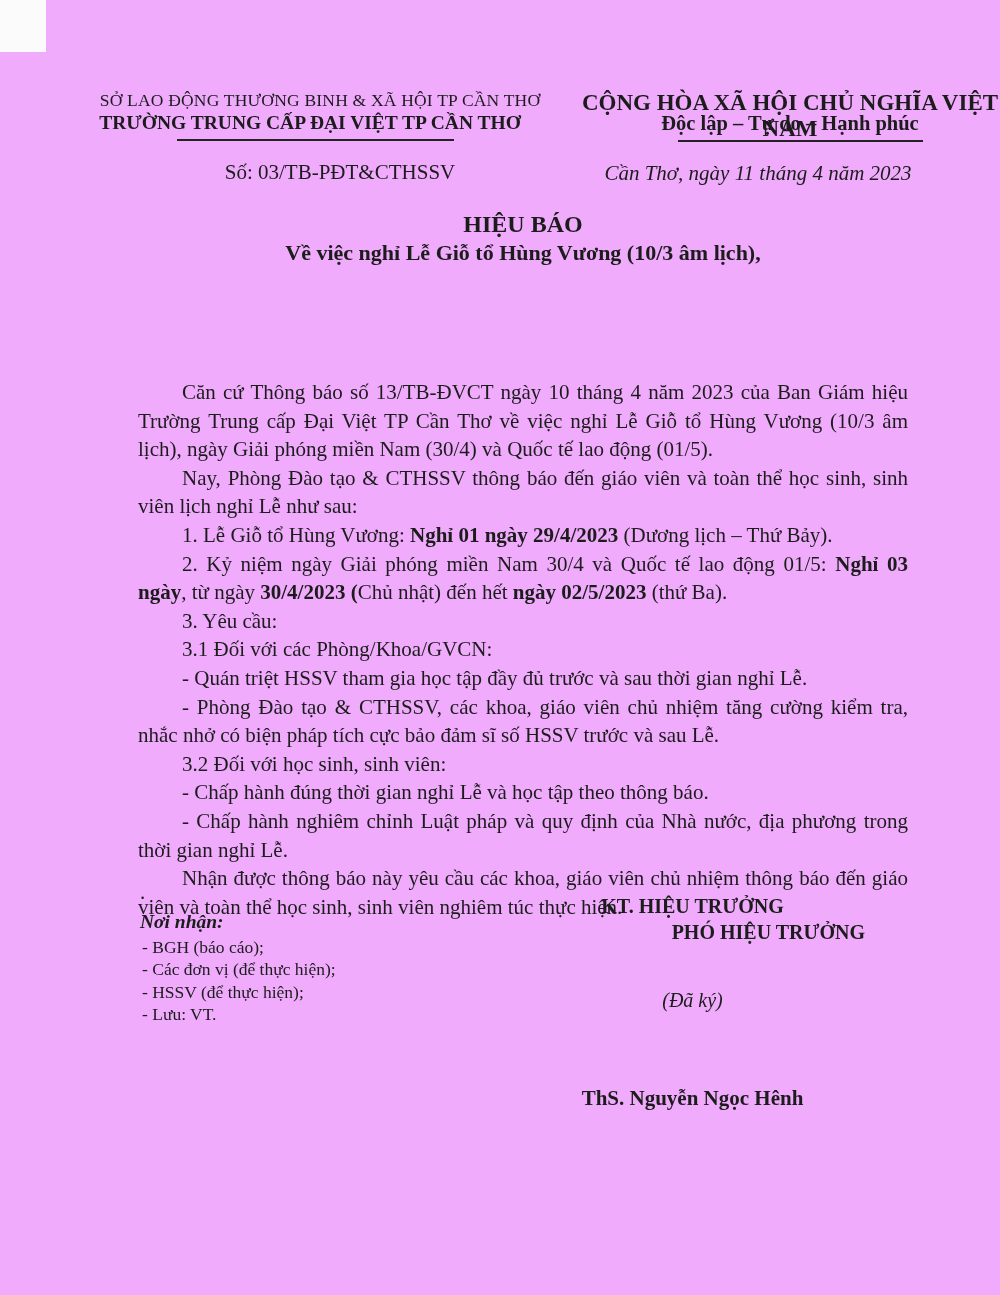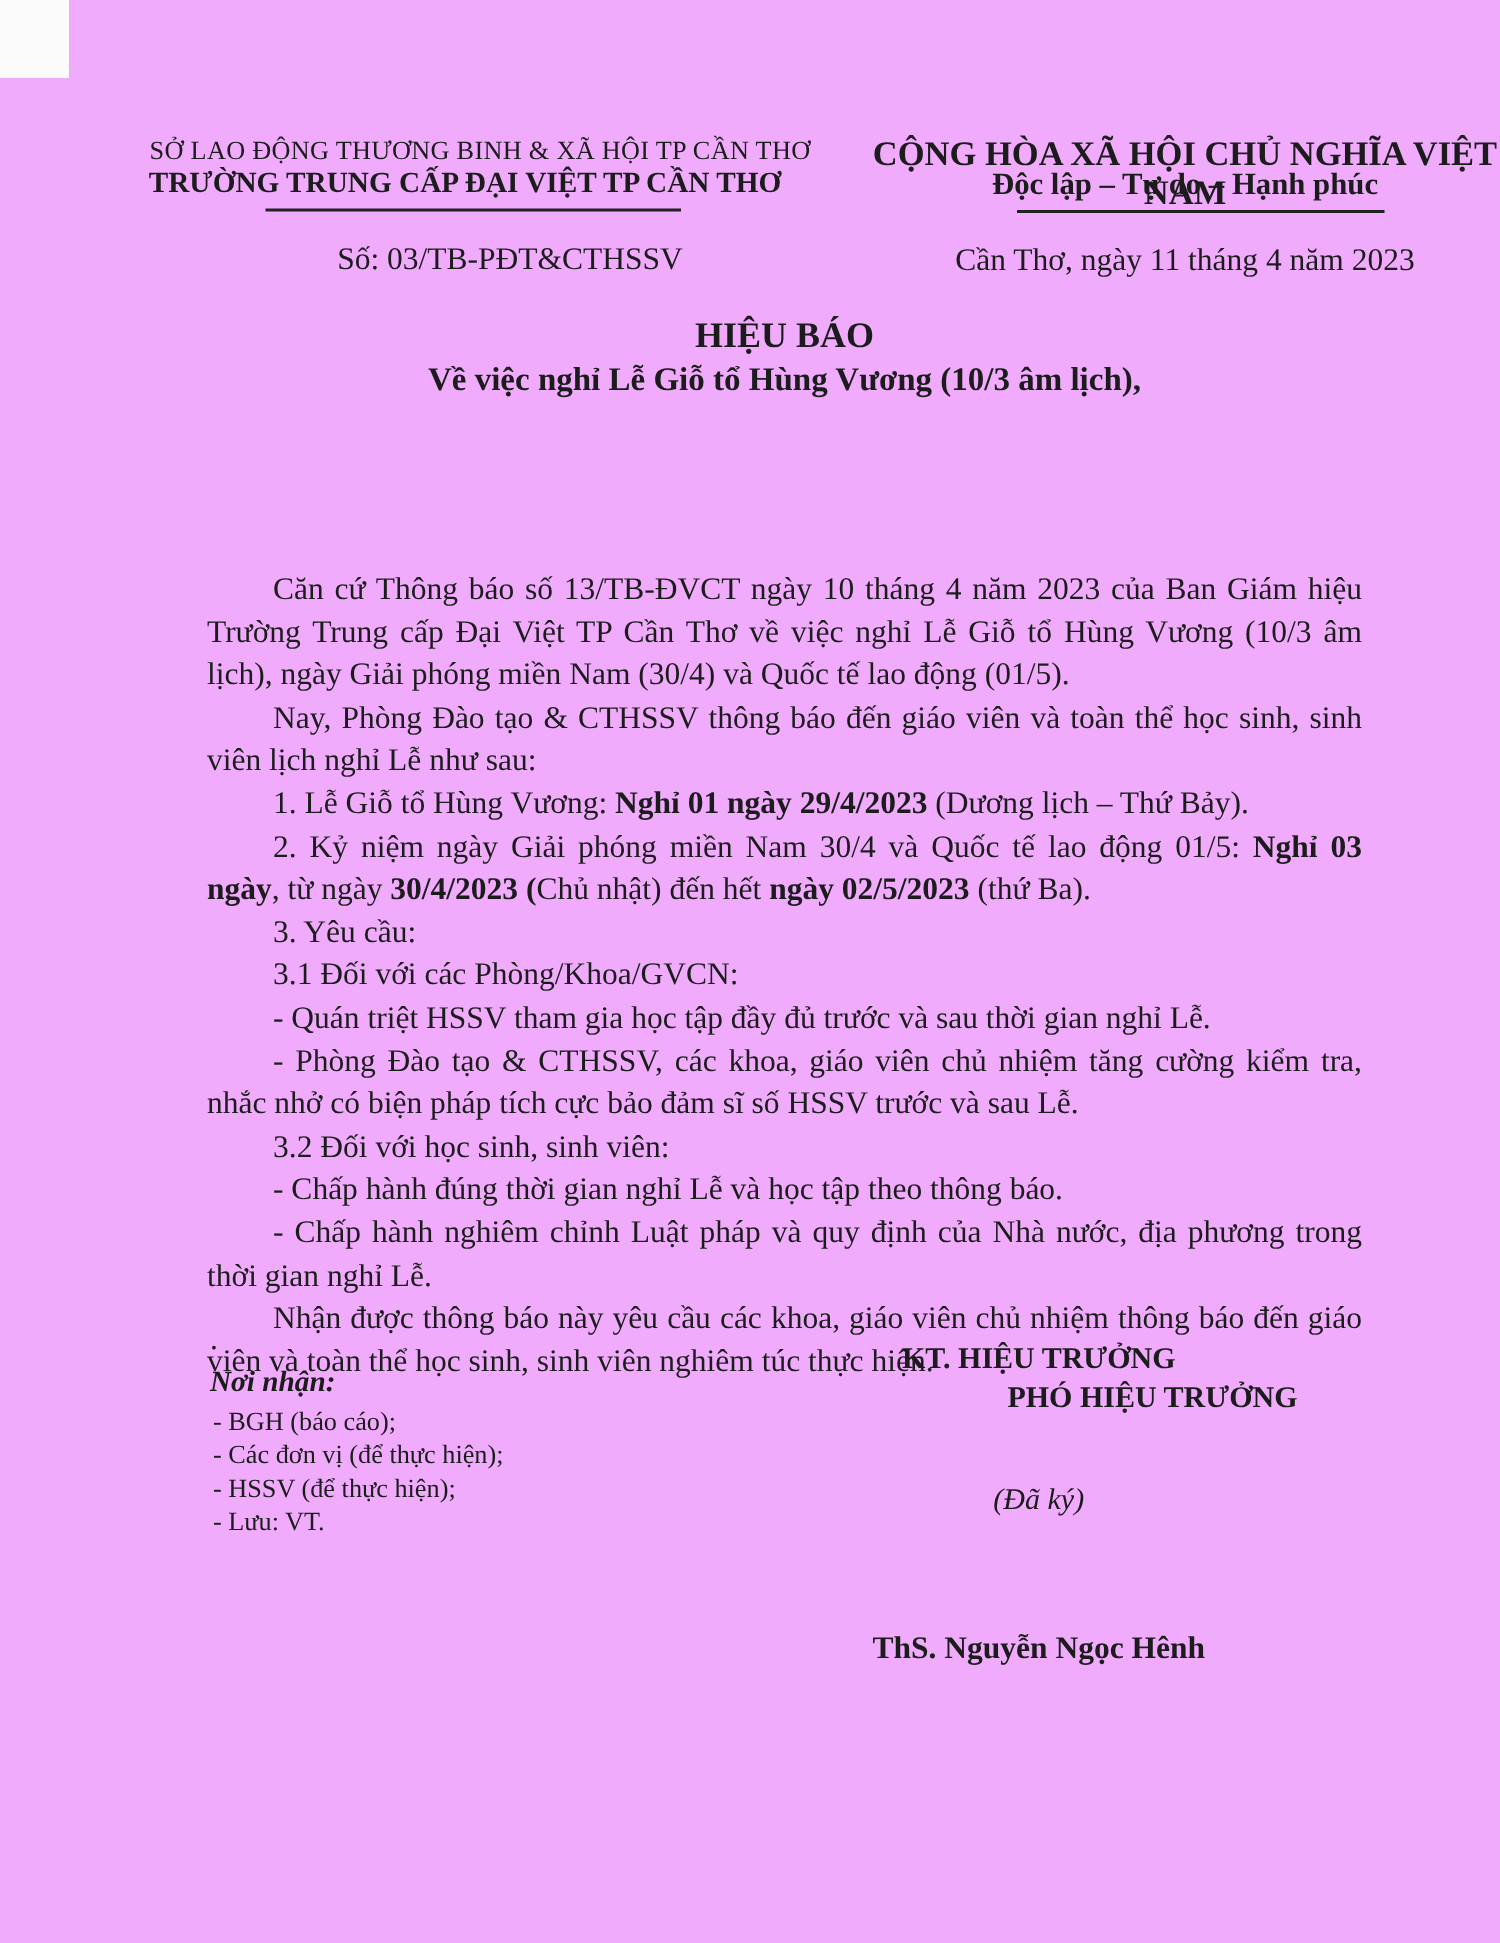--- a/index.html
+++ b/index.html
@@ -25,21 +25,21 @@
 
   
   .hdr-left-line1 { left: 75px; top: 90px;  width: 490px; font-size: 17.5px; letter-spacing: 0.2px; }
   .hdr-left-line2 { left: 75px; top: 112px; width: 470px; font-size: 19.5px; font-weight: bold; }
   .hdr-left-rule  { left: 177px; top: 139px; width: 277px; border-bottom: 2px solid #222; }
   .doc-number     { left: 180px; top: 160px; width: 320px; font-size: 21px; }
 
   .hdr-right-line1 { left: 580px; top: 90px;  width: 420px; font-size: 23px; font-weight: bold; }
   .hdr-right-line2 { left: 580px; top: 112px; width: 420px; font-size: 20.5px; font-weight: bold; }
   .hdr-right-rule  { left: 678px; top: 140px; width: 245px; border-bottom: 2px solid #222; }
-  .date-line       { left: 580px; top: 161px; width: 420px; font-size: 21px; }
+  .date-line       { left: 548px; top: 161px; width: 420px; font-size: 21px; font-style: italic; }
 
   
   .title-main { left: 138px; top: 211px; width: 770px; font-size: 24px; font-weight: bold; }
   .title-sub1 { left: 138px; top: 240px; width: 770px; font-size: 22px; font-weight: bold; }
   .title-sub2 { left: 138px; top: 268px; width: 770px; font-size: 22px; font-weight: bold; }
 
   
   .body-text {
     left: 138px; top: 350px; width: 770px;
     font-size: 21px; line-height: 28.6px;

